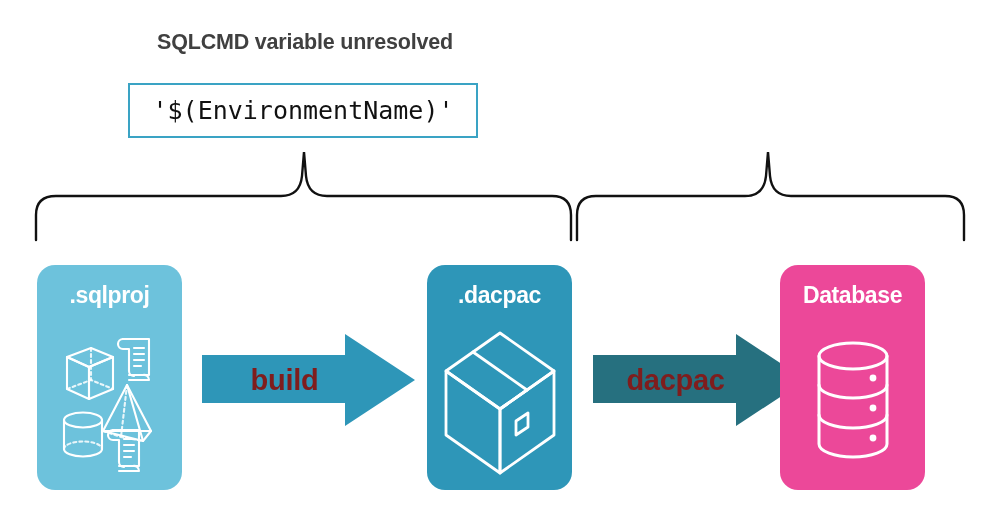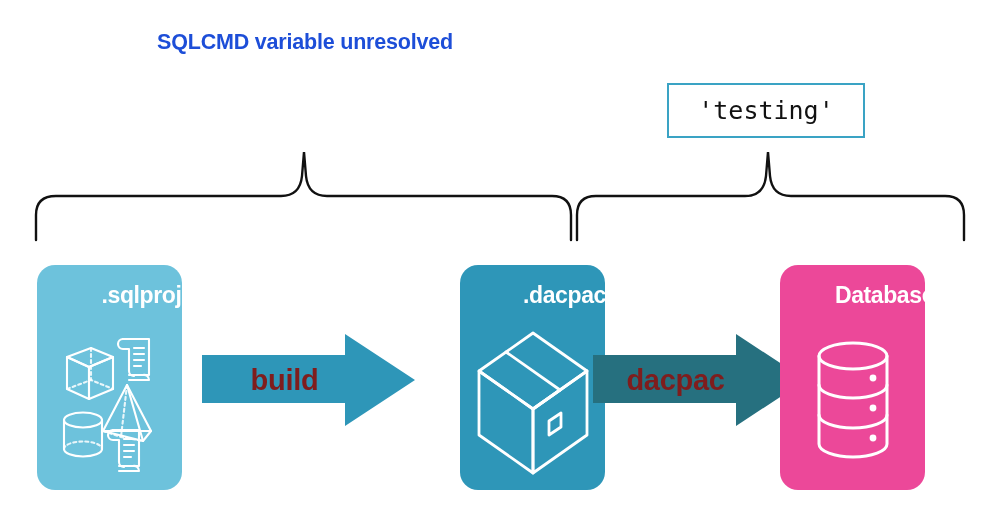--- a/index.html
+++ b/index.html
@@ -23,21 +23,21 @@
     height: 522px;
   }
 
   
   .heading {
     position: absolute;
     font-family: "Liberation Sans", sans-serif;
     font-weight: bold;
     font-size: 21.5px;
     letter-spacing: -0.2px;
-    color: #1d4ed8;
+    color: #404040;
     text-align: center;
     white-space: nowrap;
   }
   #heading-left  { left: 65px;  top: 30px; width: 480px; }
   #heading-right { left: 568px; top: 30px; width: 400px; }
 
   
   .code-box {
     position: absolute;
     border: 2px solid #3AA3C4;
@@ -69,36 +69,35 @@
   
   .stage-box {
     position: absolute;
     top: 265px;
     width: 145px;
     height: 225px;
     border-radius: 18px;
     box-sizing: border-box;
   }
   #box-sqlproj  { left: 37px;  background: #6DC2DC; }
-  #box-dacpac   { left: 427px; background: #2E96B8; margin-left: 33px; }
+  #box-dacpac   { left: 427px; background: #2E96B8; }
   #box-database { left: 780px; background: #ec4899; }
 
   .box-label {
     position: absolute;
     top: 17px;
     left: 0;
     width: 100%;
     text-align: center;
     color: #ffffff;
     font-family: "Liberation Sans", sans-serif;
     font-weight: bold;
     font-size: 23px;
     letter-spacing: -0.4px;
     white-space: nowrap;
-    padding-left: 32px;
   }
 
   .box-art {
     position: absolute;
     left: 0;
     top: 52px;
     width: 100%;
     height: 170px;
     display: flex;
     align-items: center;
@@ -133,24 +132,24 @@
   }
 </style>
 </head>
 <body>
 
 <div class="stage">
 
   <div class="heading" id="heading-left">SQLCMD variable unresolved</div>
 
 
-
-  <div class="code-box" id="code-box-right">
-    <span>'testing'</span>
-  </div>
+  <div class="code-box" id="code-box-left">
+    <span>'$(EnvironmentName)'</span>
+  </div>
+
 
   <svg class="brace-layer" viewBox="0 0 1000 522">
 
     <path fill="none" stroke="#111111" stroke-width="2.4" stroke-linecap="round" d="M 36,240
              L 36,215
              Q 36,196 56,196
              L 281,196
              Q 300,196 302,176
              L 304,152
              L 306,176

